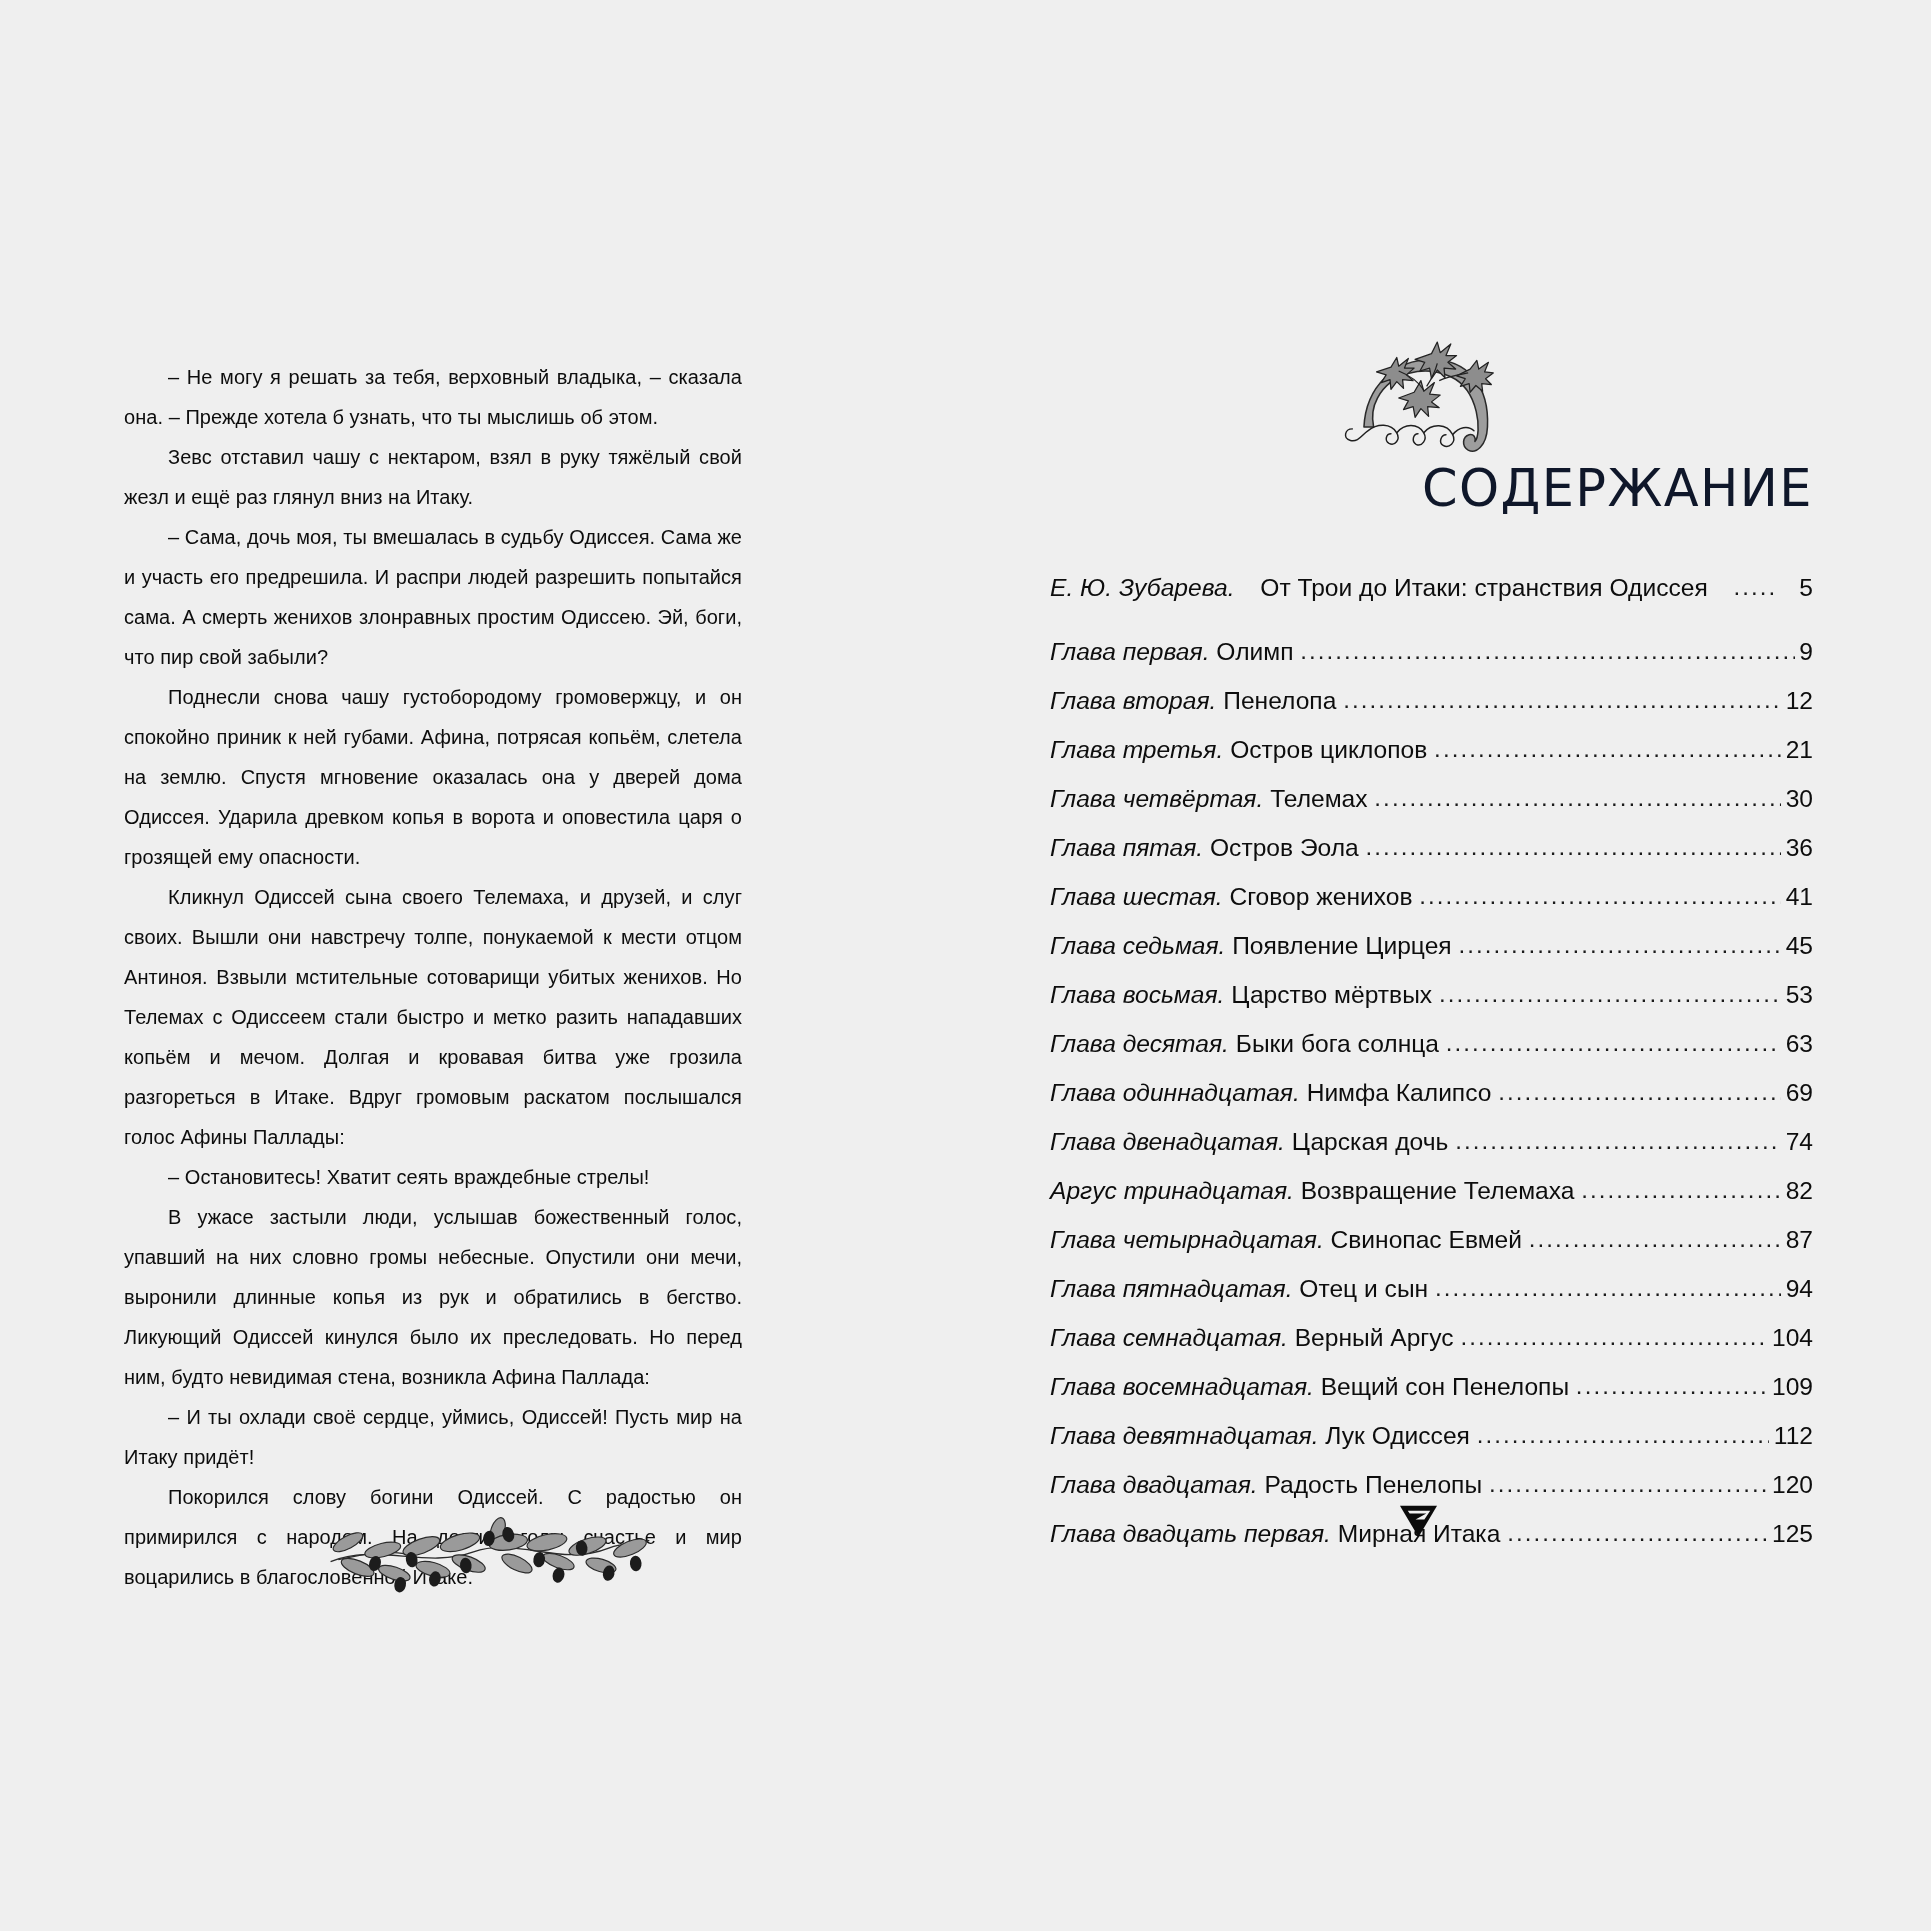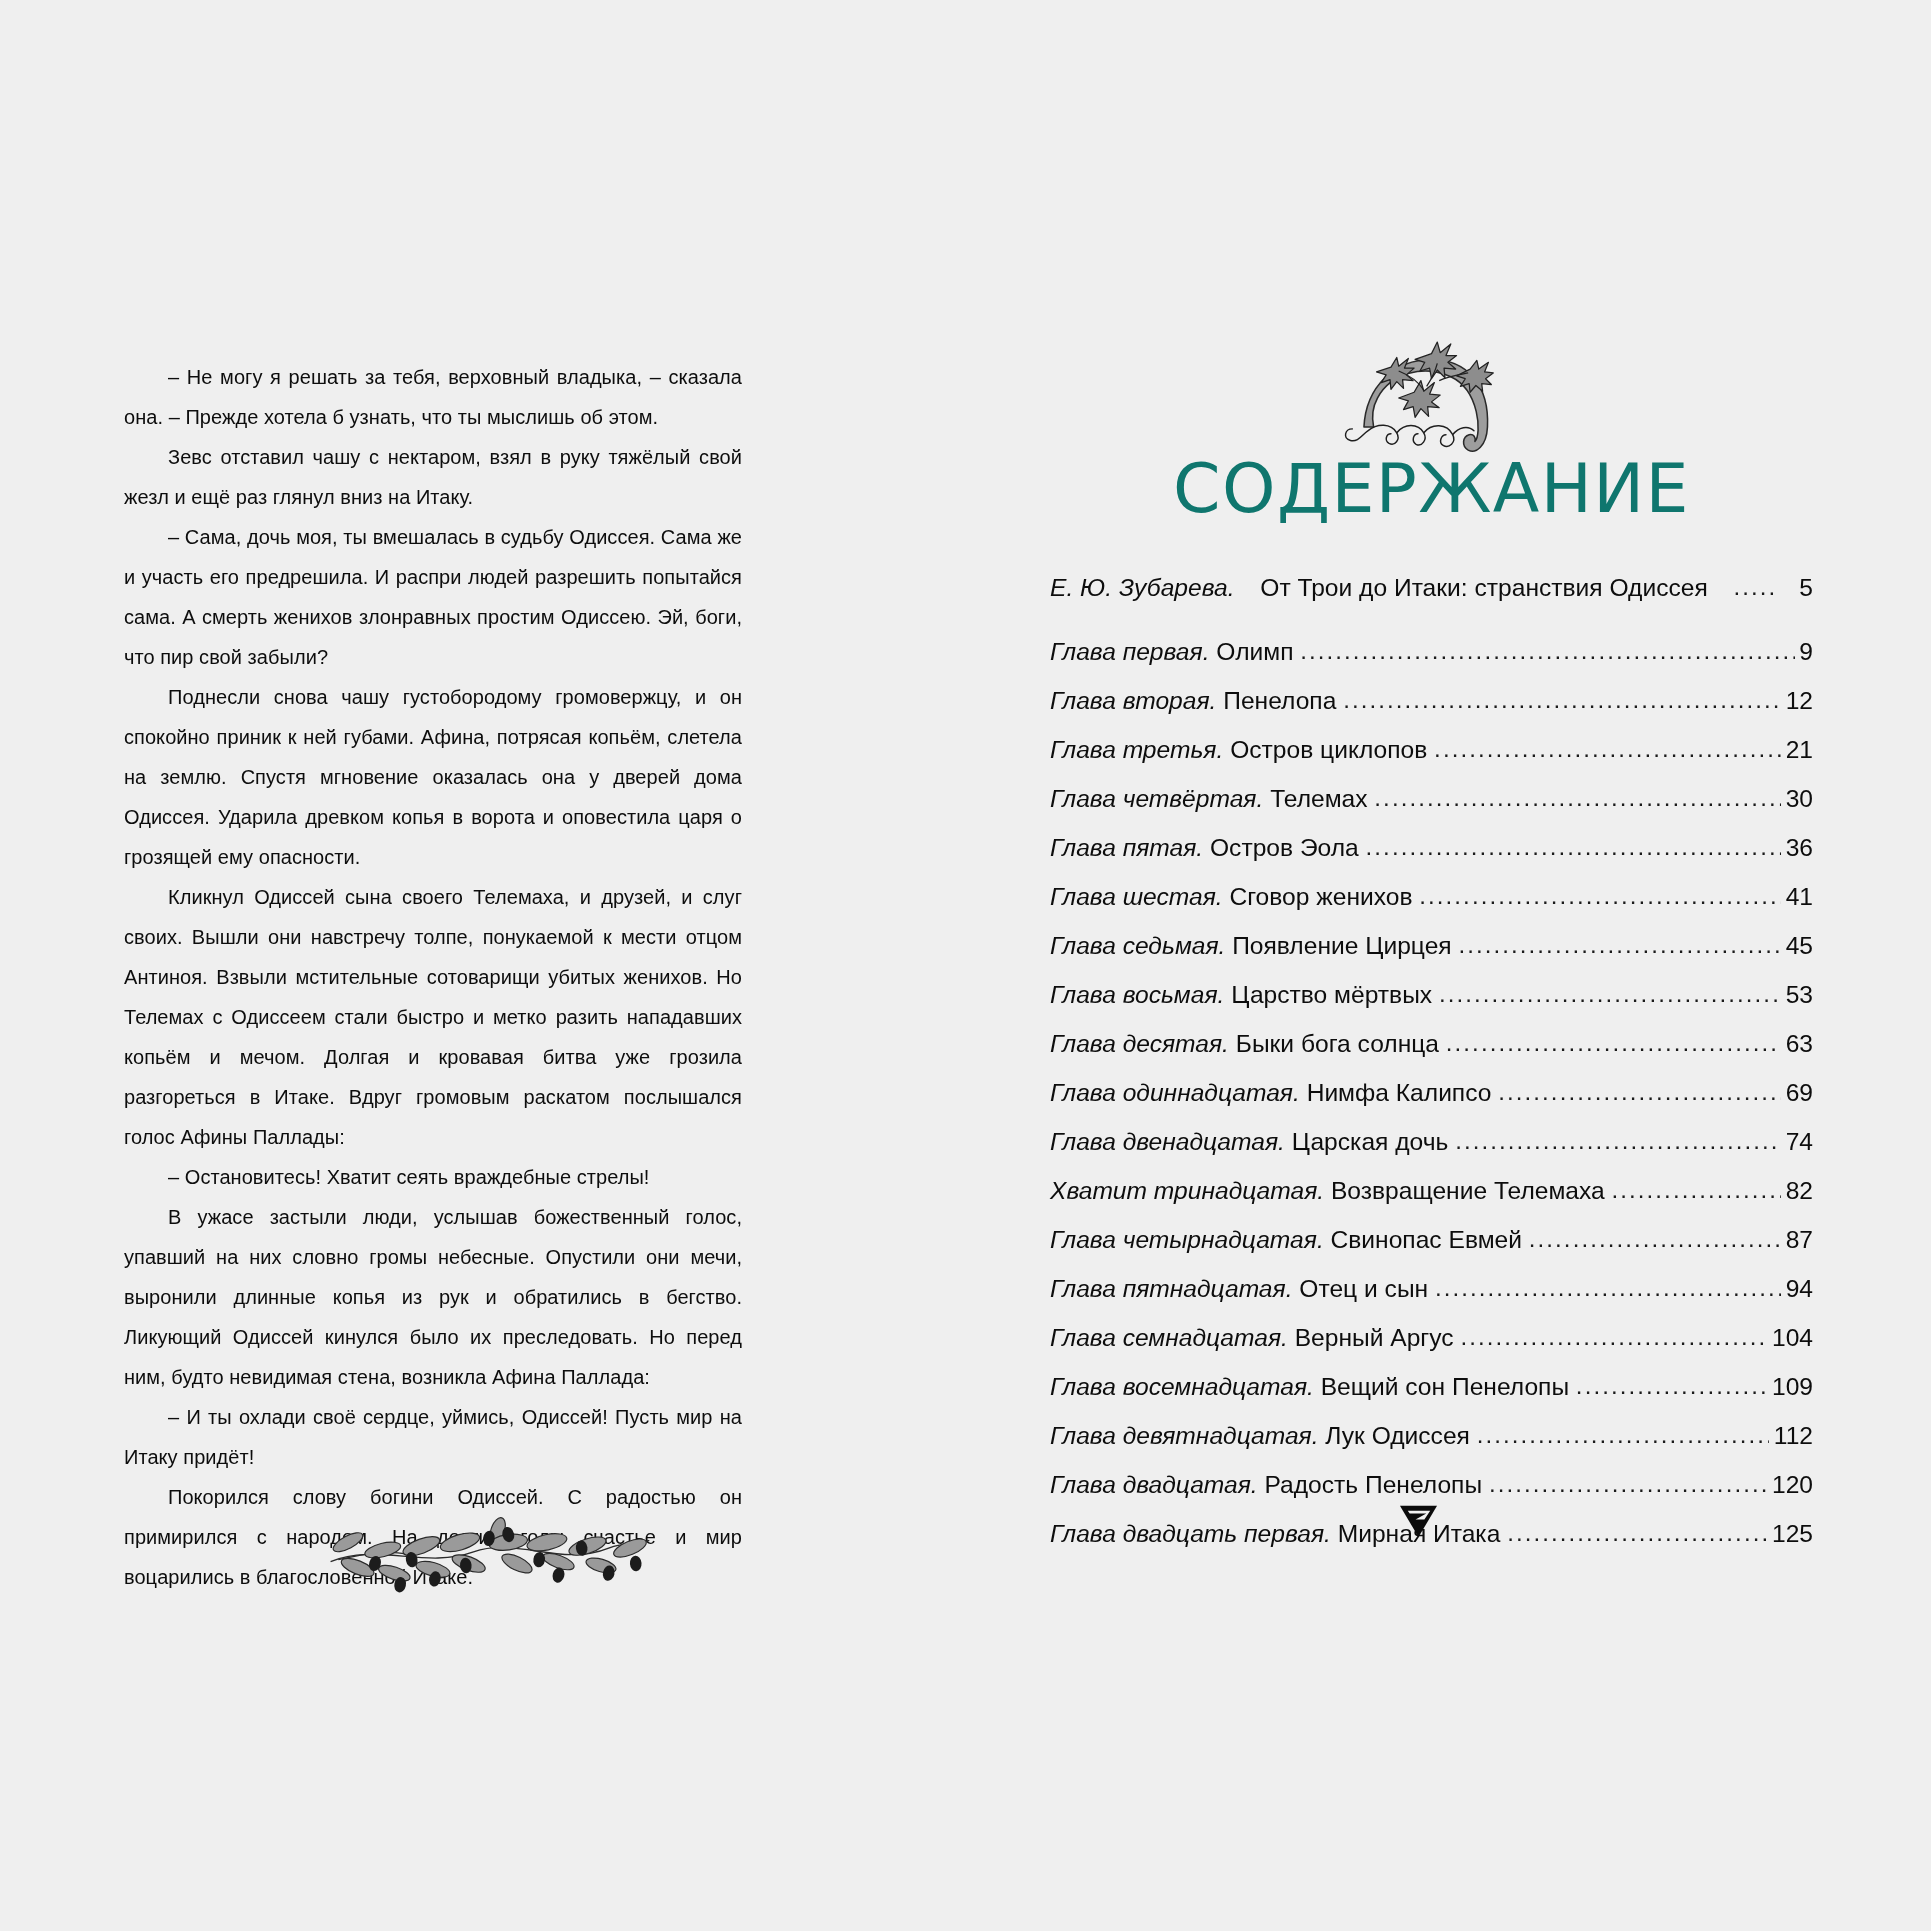--- a/index.html
+++ b/index.html
@@ -66,27 +66,27 @@
     justify-content: center;
     margin-bottom: 1.9px;
   }
   .toc-ornament {
     width: 193px;
     height: 121px;
     display: block;
   }
 
   .toc-title {
-    text-align: center;
-    font-size: 68px;
+    text-align: right;
+    font-size: 51px;
     line-height: 56px;
     letter-spacing: 1.4px;
     margin: 0 0 56px 0;
     font-weight: 400;
-    color: #0f766e;
+    color: #0f172a;
     font-family: "DejaVu Sans", sans-serif;
   }
 
   .toc-list {
     list-style: none;
     margin: 0;
     padding: 0;
     font-size: 24.6px;
     line-height: 30px;
   }
@@ -317,21 +317,21 @@
       </li>
 
       <li class="toc-row">
         <span class="toc-chapter">Глава двенадцатая.</span>
         <span class="toc-name">Царская дочь</span>
         <span class="toc-dots"></span>
         <span class="toc-page">74</span>
       </li>
 
       <li class="toc-row">
-        <span class="toc-chapter">Хватит тринадцатая.</span>
+        <span class="toc-chapter">Аргус тринадцатая.</span>
         <span class="toc-name">Возвращение Телемаха</span>
         <span class="toc-dots"></span>
         <span class="toc-page">82</span>
       </li>
 
       <li class="toc-row">
         <span class="toc-chapter">Глава четырнадцатая.</span>
         <span class="toc-name">Свинопас Евмей</span>
         <span class="toc-dots"></span>
         <span class="toc-page">87</span>

